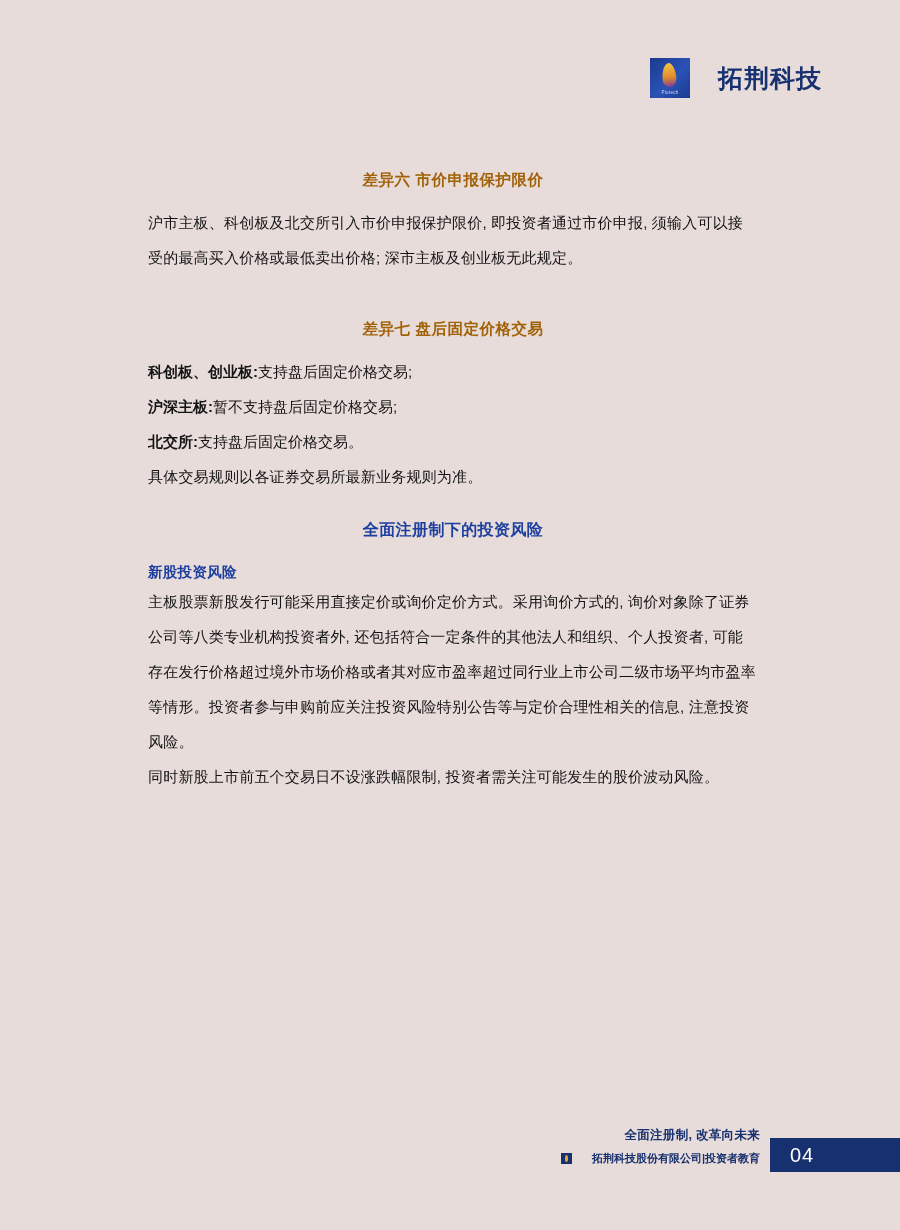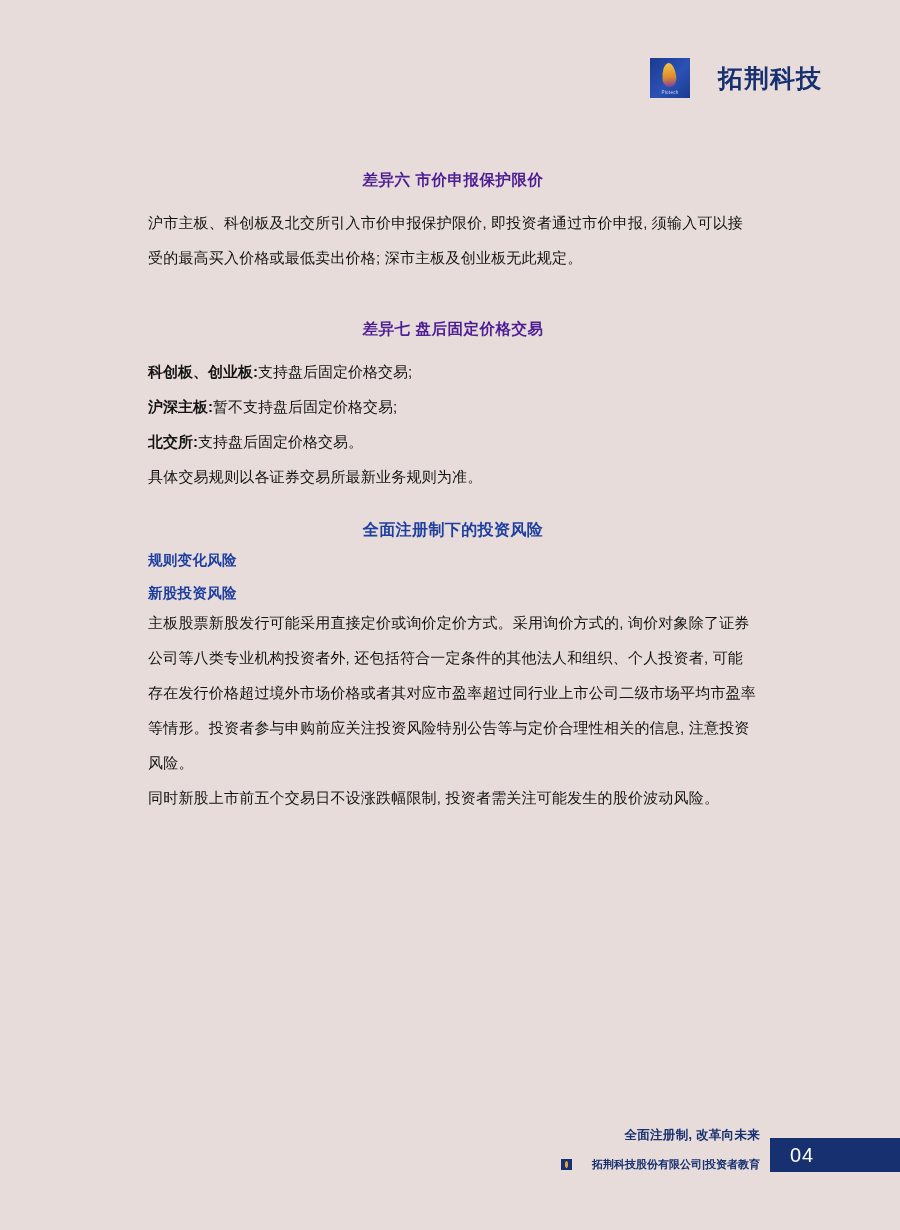--- a/index.html
+++ b/index.html
@@ -65,21 +65,21 @@
   .content {
     position: absolute;
     left: 148px;
     top: 170px;
     width: 610px;
   }
   .center-title {
     text-align: center;
     font-size: 15.5px;
     font-weight: bold;
-    color: #4c1d95;
+    color: #a16207;
     margin: 0 0 14px 0;
     letter-spacing: .5px;
   }
   p.para {
     font-size: 15px;
     line-height: 35px;
     margin: 0;
     color: #141414;
     letter-spacing: .2px;
   }
@@ -146,21 +146,21 @@
     right: 140px;
     bottom: 28px;
     font-size: 12.5px;
     font-weight: bold;
     color: #17306f;
     letter-spacing: .3px;
   }
   .footer-sub {
     position: absolute;
     right: 140px;
-    bottom: 0;
+    bottom: 6px;
     font-size: 11px;
     font-weight: bold;
     color: #17306f;
     display: flex;
     align-items: center;
     gap: 20px;
   }
   .footer-sub .mini-mark {
     display: inline-block;
     width: 11px;
@@ -207,21 +207,20 @@
   </div>
   <div class="kv-line">
     <b>北交所:</b><span>支持盘后固定价格交易。</span>
   </div>
   <p class="para">具体交易规则以各证券交易所最新业务规则为准。</p>
 
   <div class="spacer-md"></div>
 
   <h2 class="sec-title">全面注册制下的投资风险</h2>
 
-  <h3 class="sub-title">规则变化风险</h3>
 
   <div class="spacer-sm"></div>
 
   <h3 class="sub-title">新股投资风险</h3>
   <p class="para">主板股票新股发行可能采用直接定价或询价定价方式。采用询价方式的, 询价对象除了证券公司等八类专业机构投资者外, 还包括符合一定条件的其他法人和组织、个人投资者, 可能存在发行价格超过境外市场价格或者其对应市盈率超过同行业上市公司二级市场平均市盈率等情形。投资者参与申购前应关注投资风险特别公告等与定价合理性相关的信息, 注意投资风险。</p>
   <p class="para">同时新股上市前五个交易日不设涨跌幅限制, 投资者需关注可能发生的股价波动风险。</p>
 
 </div>
 
 <div class="footer">

